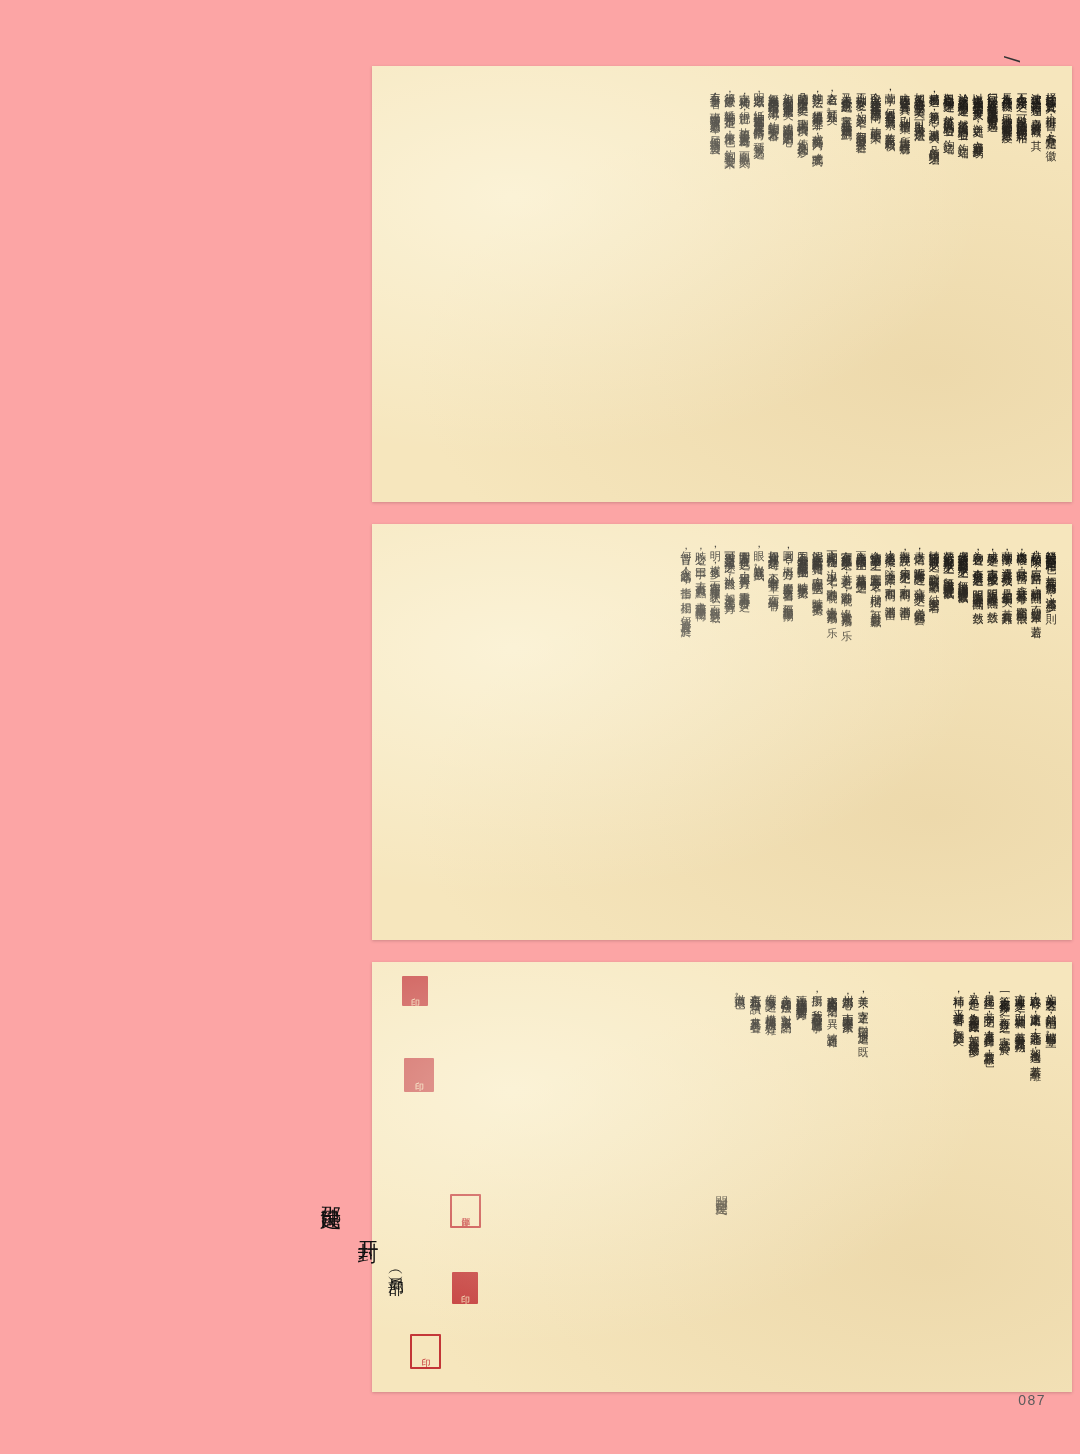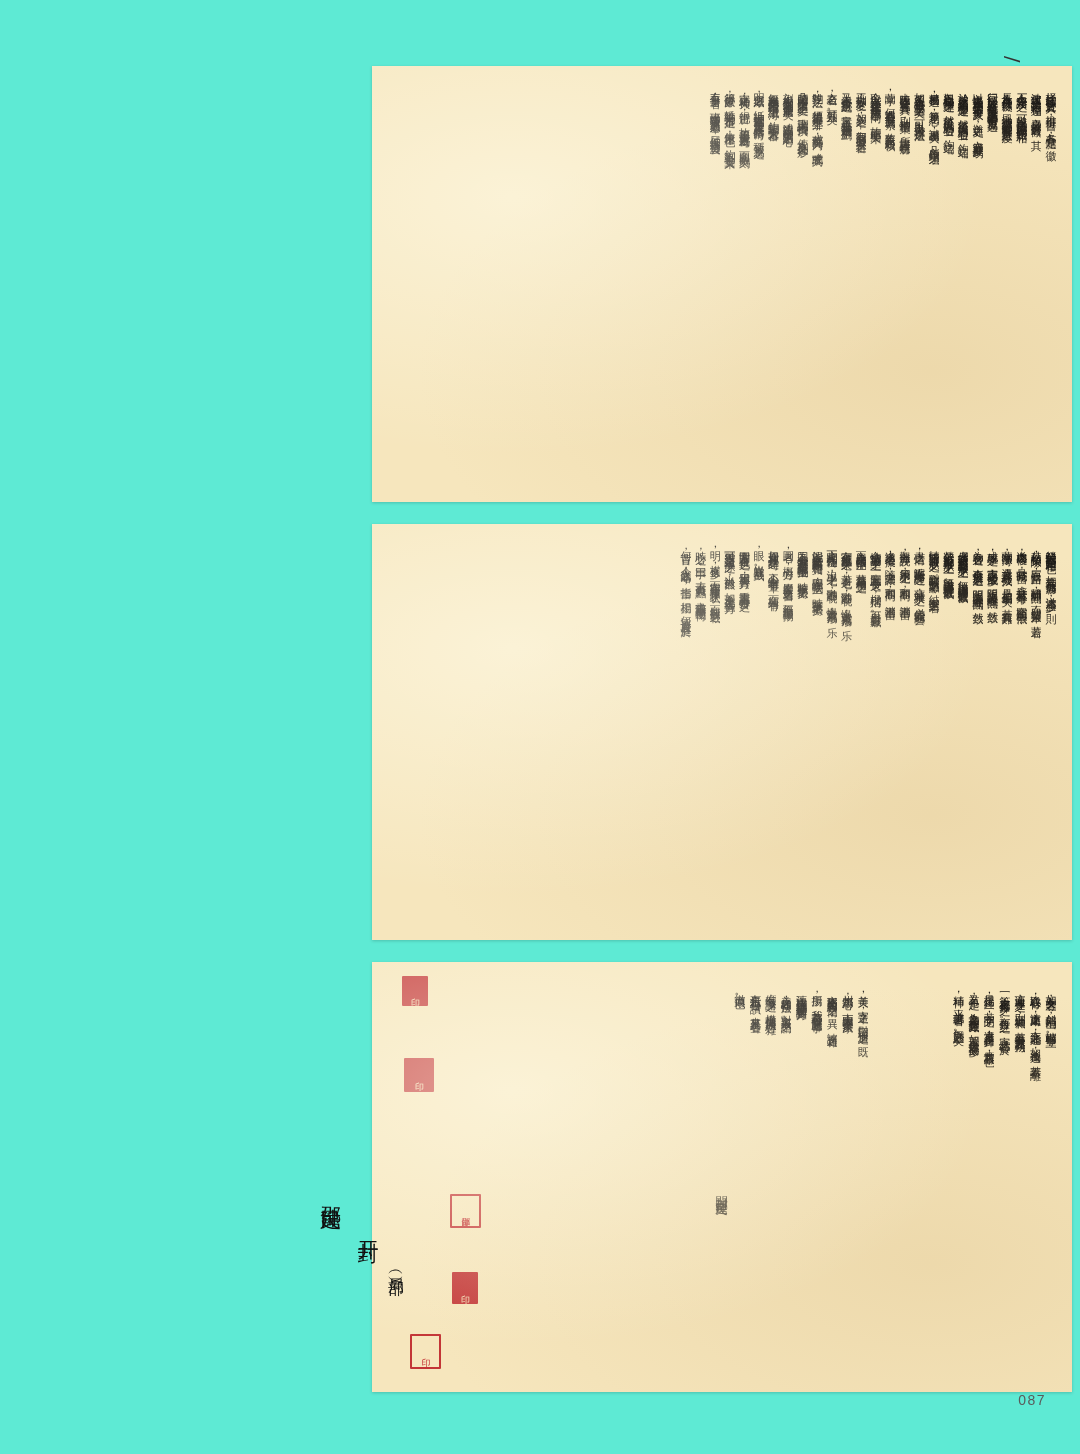--- a/index.html
+++ b/index.html
@@ -11,21 +11,21 @@
     width: 1080px;
     height: 1454px;
     position: relative;
     font-family: "Liberation Sans", sans-serif;
     overflow: hidden;
   }
 
   .page {
     position: absolute;
     inset: 0;
-    background: #5eead4;
+    background: #fca5a5;
   }
 
   
   .header-band {
     position: absolute;
     top: 52px;
     right: 28px;
     width: 62px;
     height: 360px;
     display: flex;

